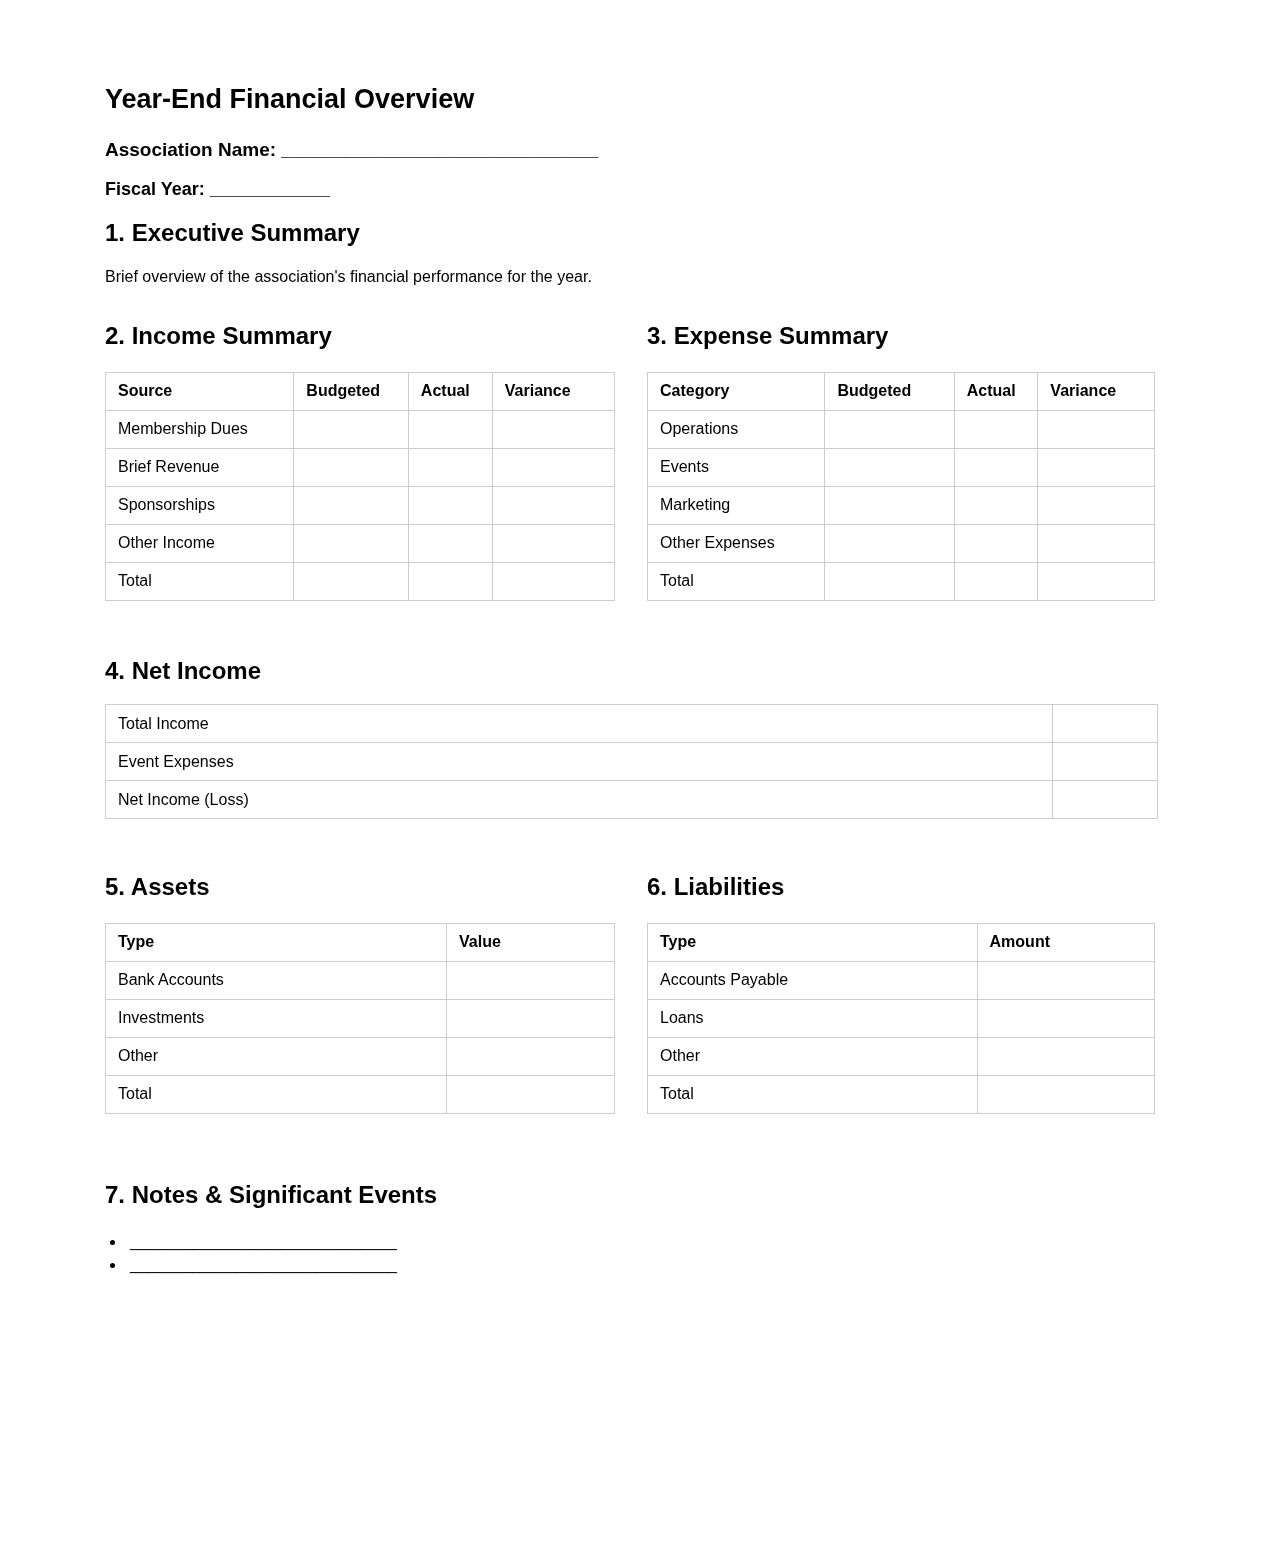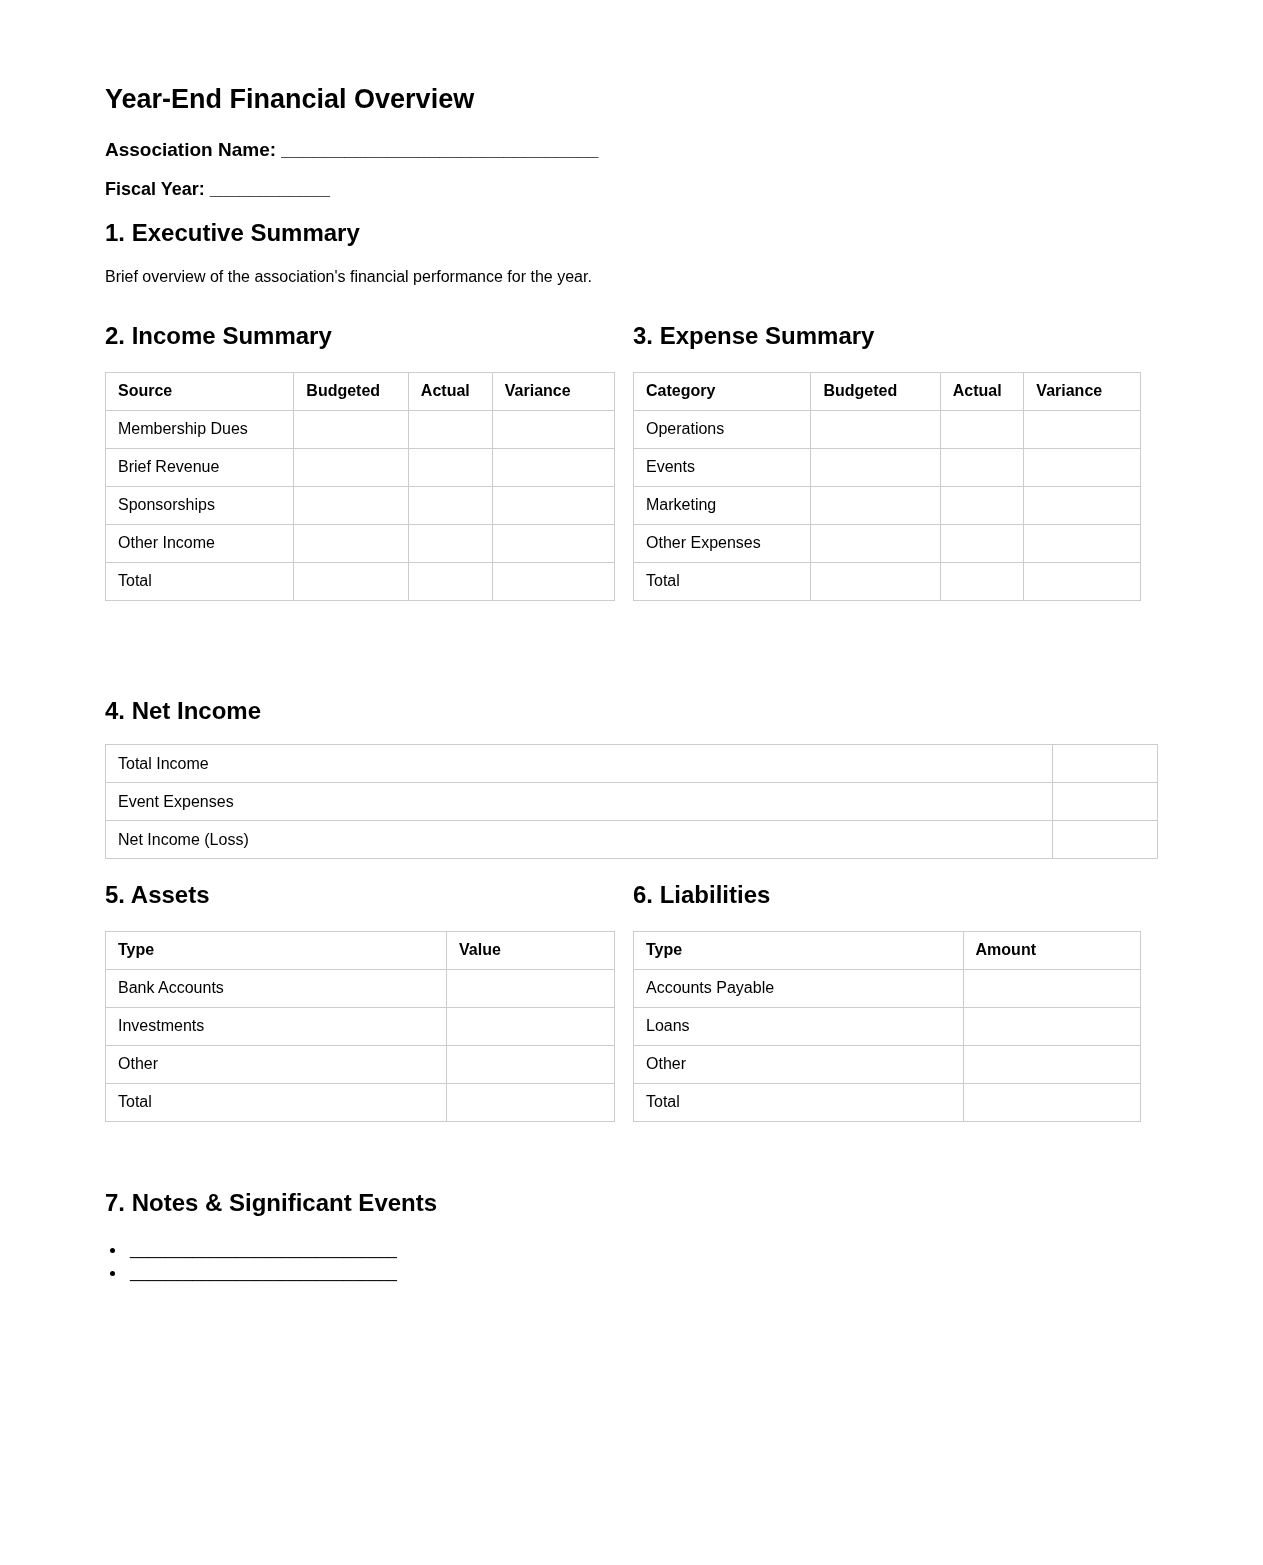--- a/index.html
+++ b/index.html
@@ -30,26 +30,26 @@
     margin: 0 0 22px 0;
   }
   h2.mb-small { margin-bottom: 20px; }
   p.body-text {
     font-size: 16px; line-height: 19px; margin: 0 0 36px 0;
   }
 
   .two-col {
     display: grid;
     grid-template-columns: 510px 508px;
-    column-gap: 18px;
+    column-gap: 32px;
     align-items: start;
   }
-  .section-net { margin-top: 96px; }
+  .section-net { margin-top: 56px; }
   .section-net h2 { margin-bottom: 20px; }
-  .section-balance { margin-top: 22px; }
+  .section-balance { margin-top: 54px; }
   .section-notes { margin-top: 67px; }
 
   table.form-table {
     border-collapse: collapse; width: 100%;
     table-layout: fixed;
     font-size: 16px;
   }
   table.form-table th, table.form-table td {
     border: 1px solid #cccccc;
     height: 38px;

